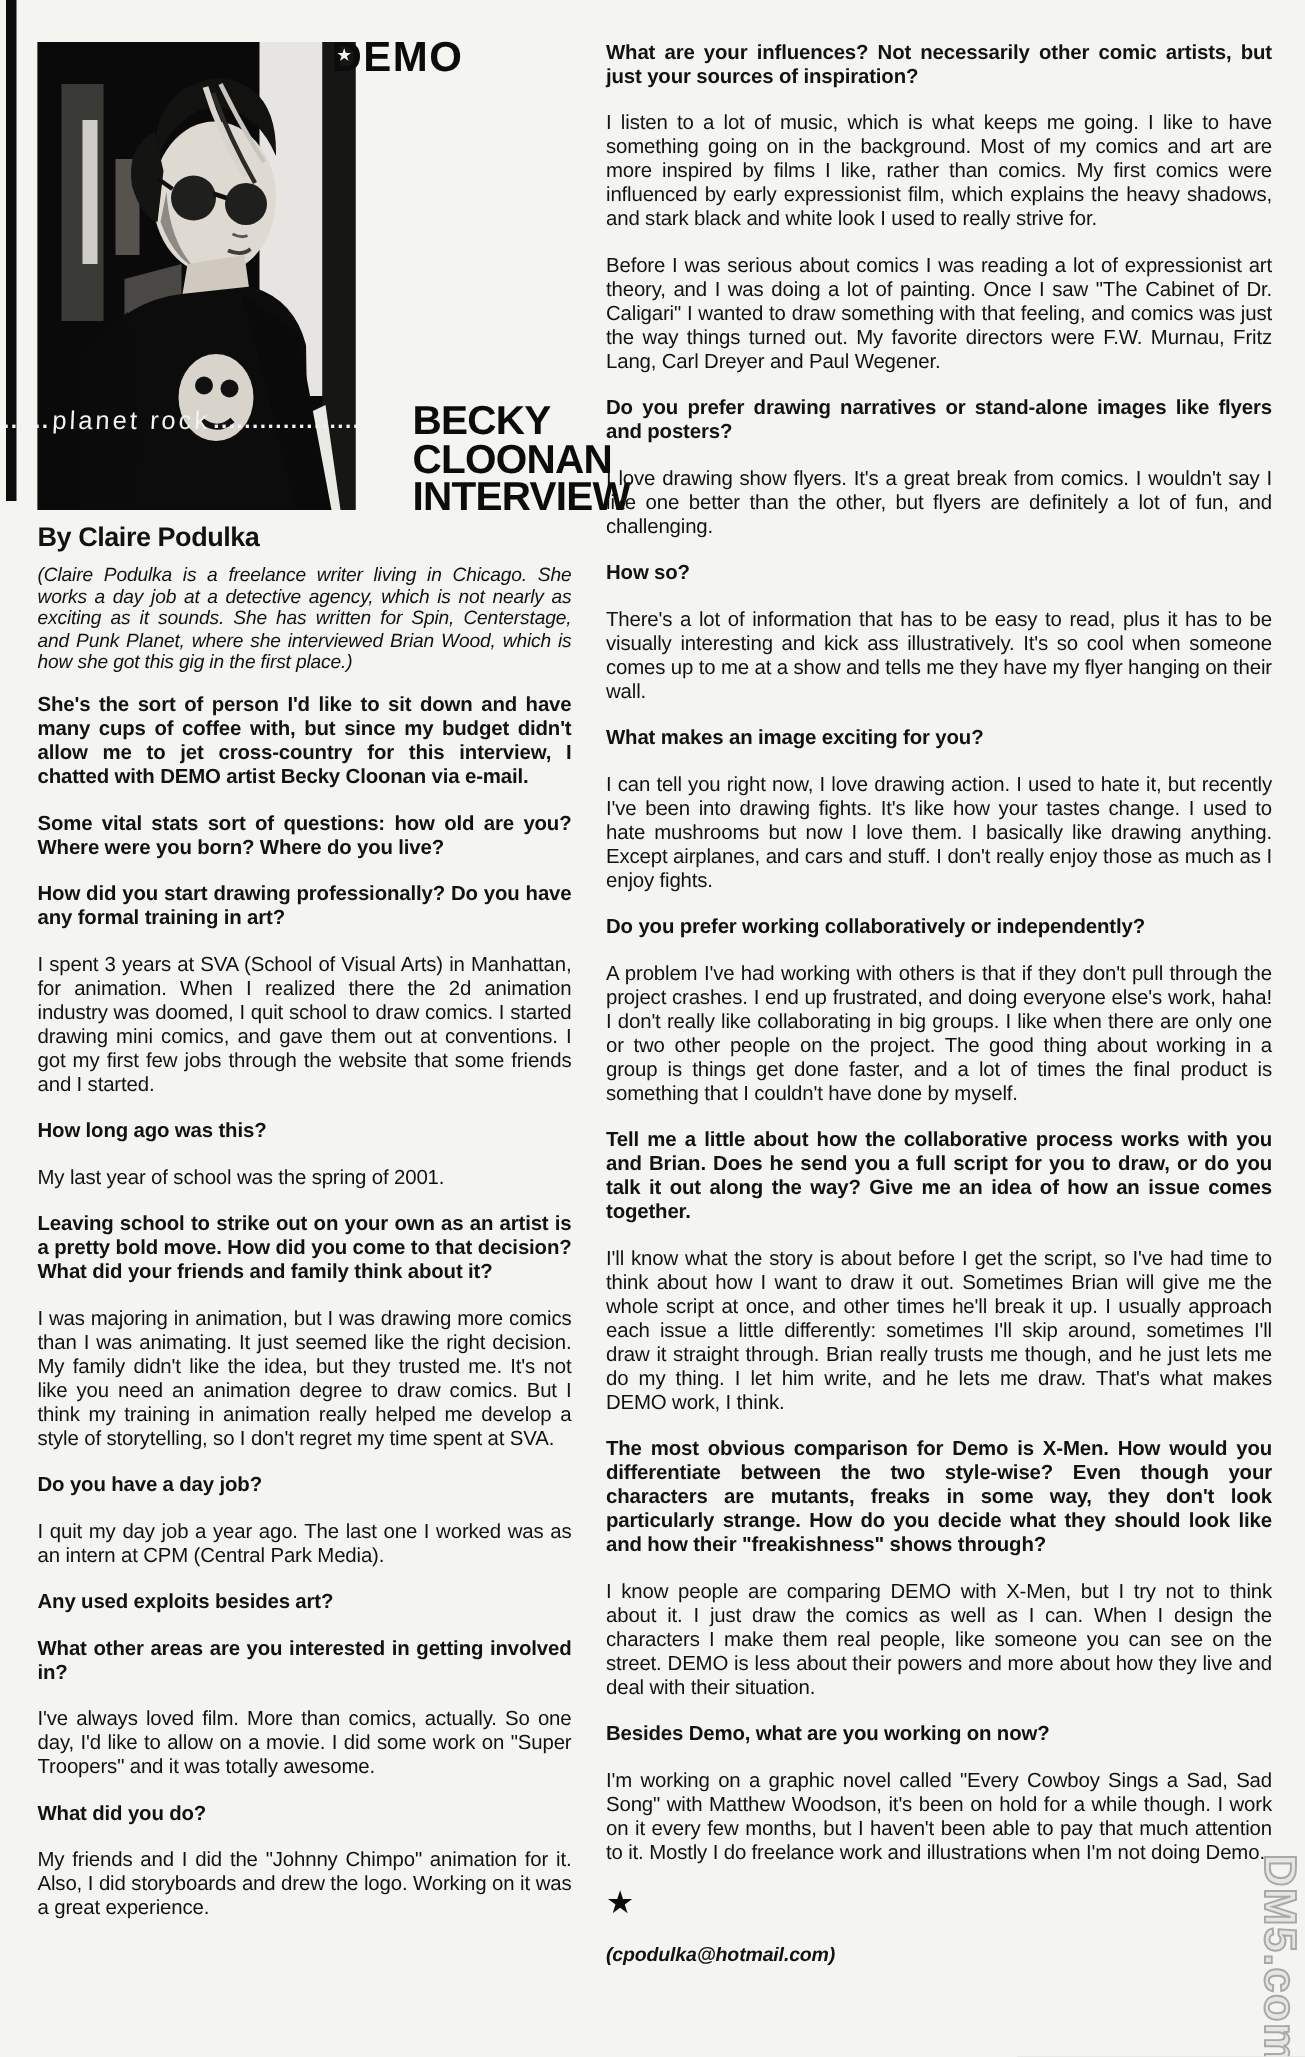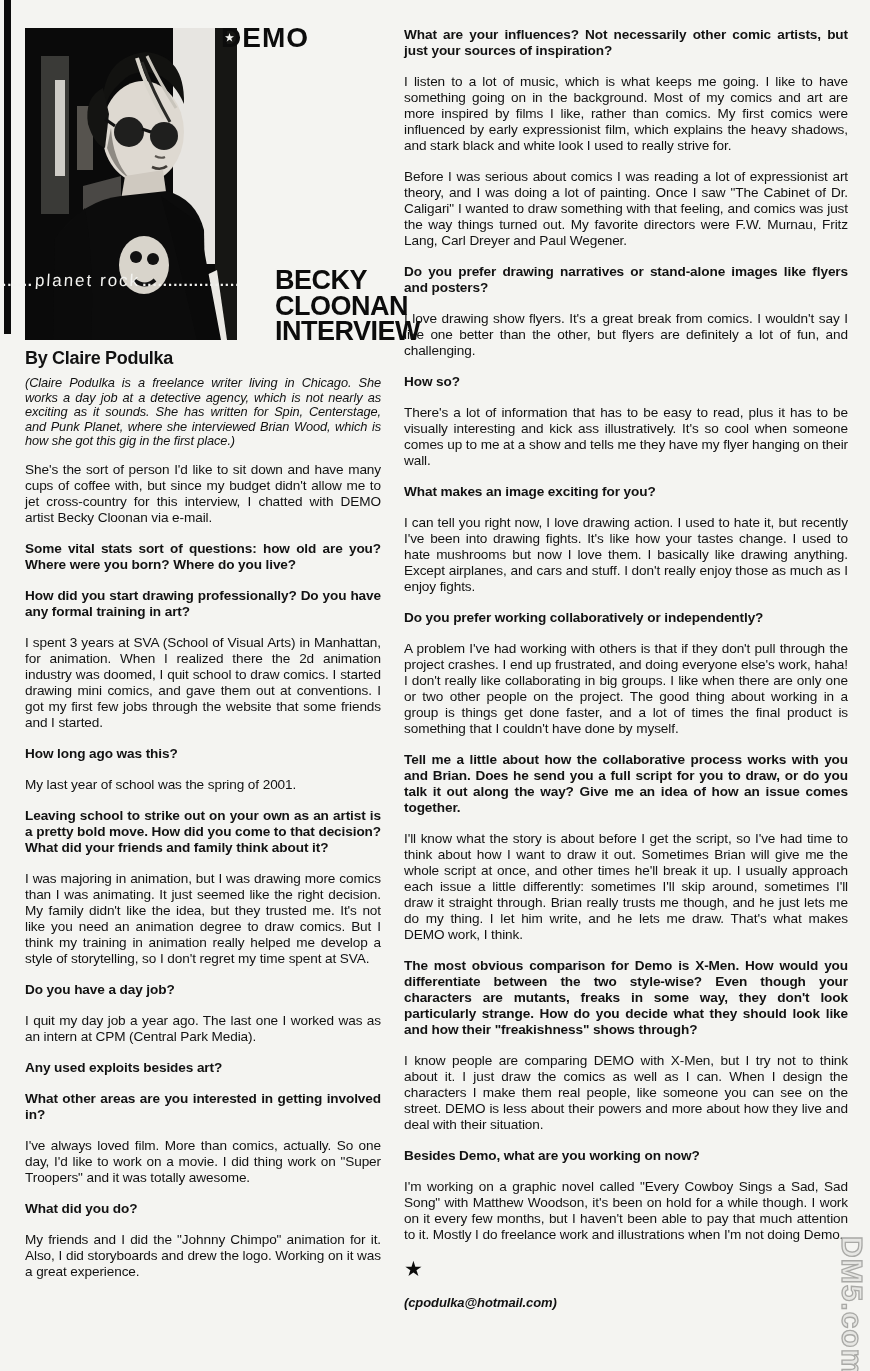--- a/index.html
+++ b/index.html
@@ -28,21 +28,21 @@
     font-size:27px;font-weight:bold;line-height:0.95;letter-spacing:-0.5px;color:#0c0c0c;margin-left:32px;
   }
   .title span{display:block;}
   .col{position:absolute;}
   .col-left{left:25px;top:348px;width:356px;}
   .col-right{left:404px;top:27px;width:444px;}
   .byline{font-size:18px;font-weight:bold;margin:0 0 7px;letter-spacing:-0.3px;}
   p{margin:0 0 15px;font-size:13.6px;line-height:16px;text-align:justify;letter-spacing:-0.1px;}
   p.q{font-weight:bold;}
   p.bio{font-style:italic;font-size:12.8px;line-height:14.5px;margin-bottom:13px;}
-  p.intro{font-weight:normal;}
+  p.intro{font-weight:bold;}
   .footer-star{font-size:21px;line-height:1;margin:0 0 16px;color:#0c0c0c;}
   .contact{font-style:italic;font-weight:bold;font-size:13px;margin:0;text-align:left;}
   .watermark{
     position:absolute;right:1px;top:1236px;height:140px;
     writing-mode:vertical-rl;font-weight:bold;font-size:30px;letter-spacing:1px;
     color:#e6e6e3;-webkit-text-stroke:1.3px #a9a9a6;text-stroke:1.3px #a9a9a6;
     font-family:"Liberation Sans",sans-serif;
   }
 </style>
 </head>
@@ -111,21 +111,21 @@
     <p class="q">How did you start drawing professionally?  Do you have any formal training in art?</p>
     <p class="a">I spent 3 years at SVA (School of Visual Arts) in Manhattan, for animation.  When I realized there the 2d animation industry was doomed, I quit school to draw comics.  I started drawing mini comics, and gave them out at conventions.  I got my first few jobs through the website that some friends and I started.</p>
     <p class="q">How long ago was this?</p>
     <p class="a">My last year of school was the spring of 2001.</p>
     <p class="q">Leaving school to strike out on your own as an artist is a pretty bold move.  How did you come to that decision?  What did your friends and family think about it?</p>
     <p class="a">I was majoring in animation, but I was drawing more comics than I was animating.  It just seemed like the right decision.  My family didn't like the idea, but they trusted me.  It's not like you need an animation degree to draw comics.  But I think my training in animation really helped me develop a style of storytelling, so I don't regret my time spent at SVA.</p>
     <p class="q">Do you have a day job?</p>
     <p class="a">I quit my day job a year ago.  The last one I worked was as an intern at CPM (Central Park Media).</p>
     <p class="q">Any used exploits besides art?</p>
     <p class="q">What other areas are you interested in getting involved in?</p>
-    <p class="a">I've always loved film.  More than comics, actually.  So one day, I'd like to work on a movie.  I did thing work on "Super Troopers" and it was totally awesome.</p>
+    <p class="a">I've always loved film.  More than comics, actually.  So one day, I'd like to allow on a movie.  I did some work on "Super Troopers" and it was totally awesome.</p>
     <p class="q">What did you do?</p>
     <p class="a">My friends and I did the "Johnny Chimpo" animation for it.  Also, I did storyboards and drew the logo.  Working on it was a great experience.</p>
   </div>
 
   <div class="col col-right">
     <p class="q">What are your influences? Not necessarily other comic artists, but just your sources of inspiration?</p>
     <p class="a">I listen to a lot of music, which is what keeps me going.  I like to have something going on in the background.  Most of my comics and art are more inspired by films I like, rather than comics.  My first comics were influenced by early expressionist film, which explains the heavy shadows, and stark black and white look I used to really strive for.</p>
     <p class="a">Before I was serious about comics I was reading a lot of expressionist art theory, and I was doing a lot of painting.  Once I saw "The Cabinet of Dr. Caligari" I wanted to draw something with that feeling, and comics was just the way things turned out. My favorite directors were F.W. Murnau, Fritz Lang, Carl Dreyer and Paul Wegener.</p>
     <p class="q">Do you prefer drawing narratives or stand-alone images like flyers and posters?</p>
     <p class="a">I love drawing show flyers.  It's a great break from comics.  I wouldn't say I like one better than the other, but flyers are definitely a lot of fun, and challenging.</p>

